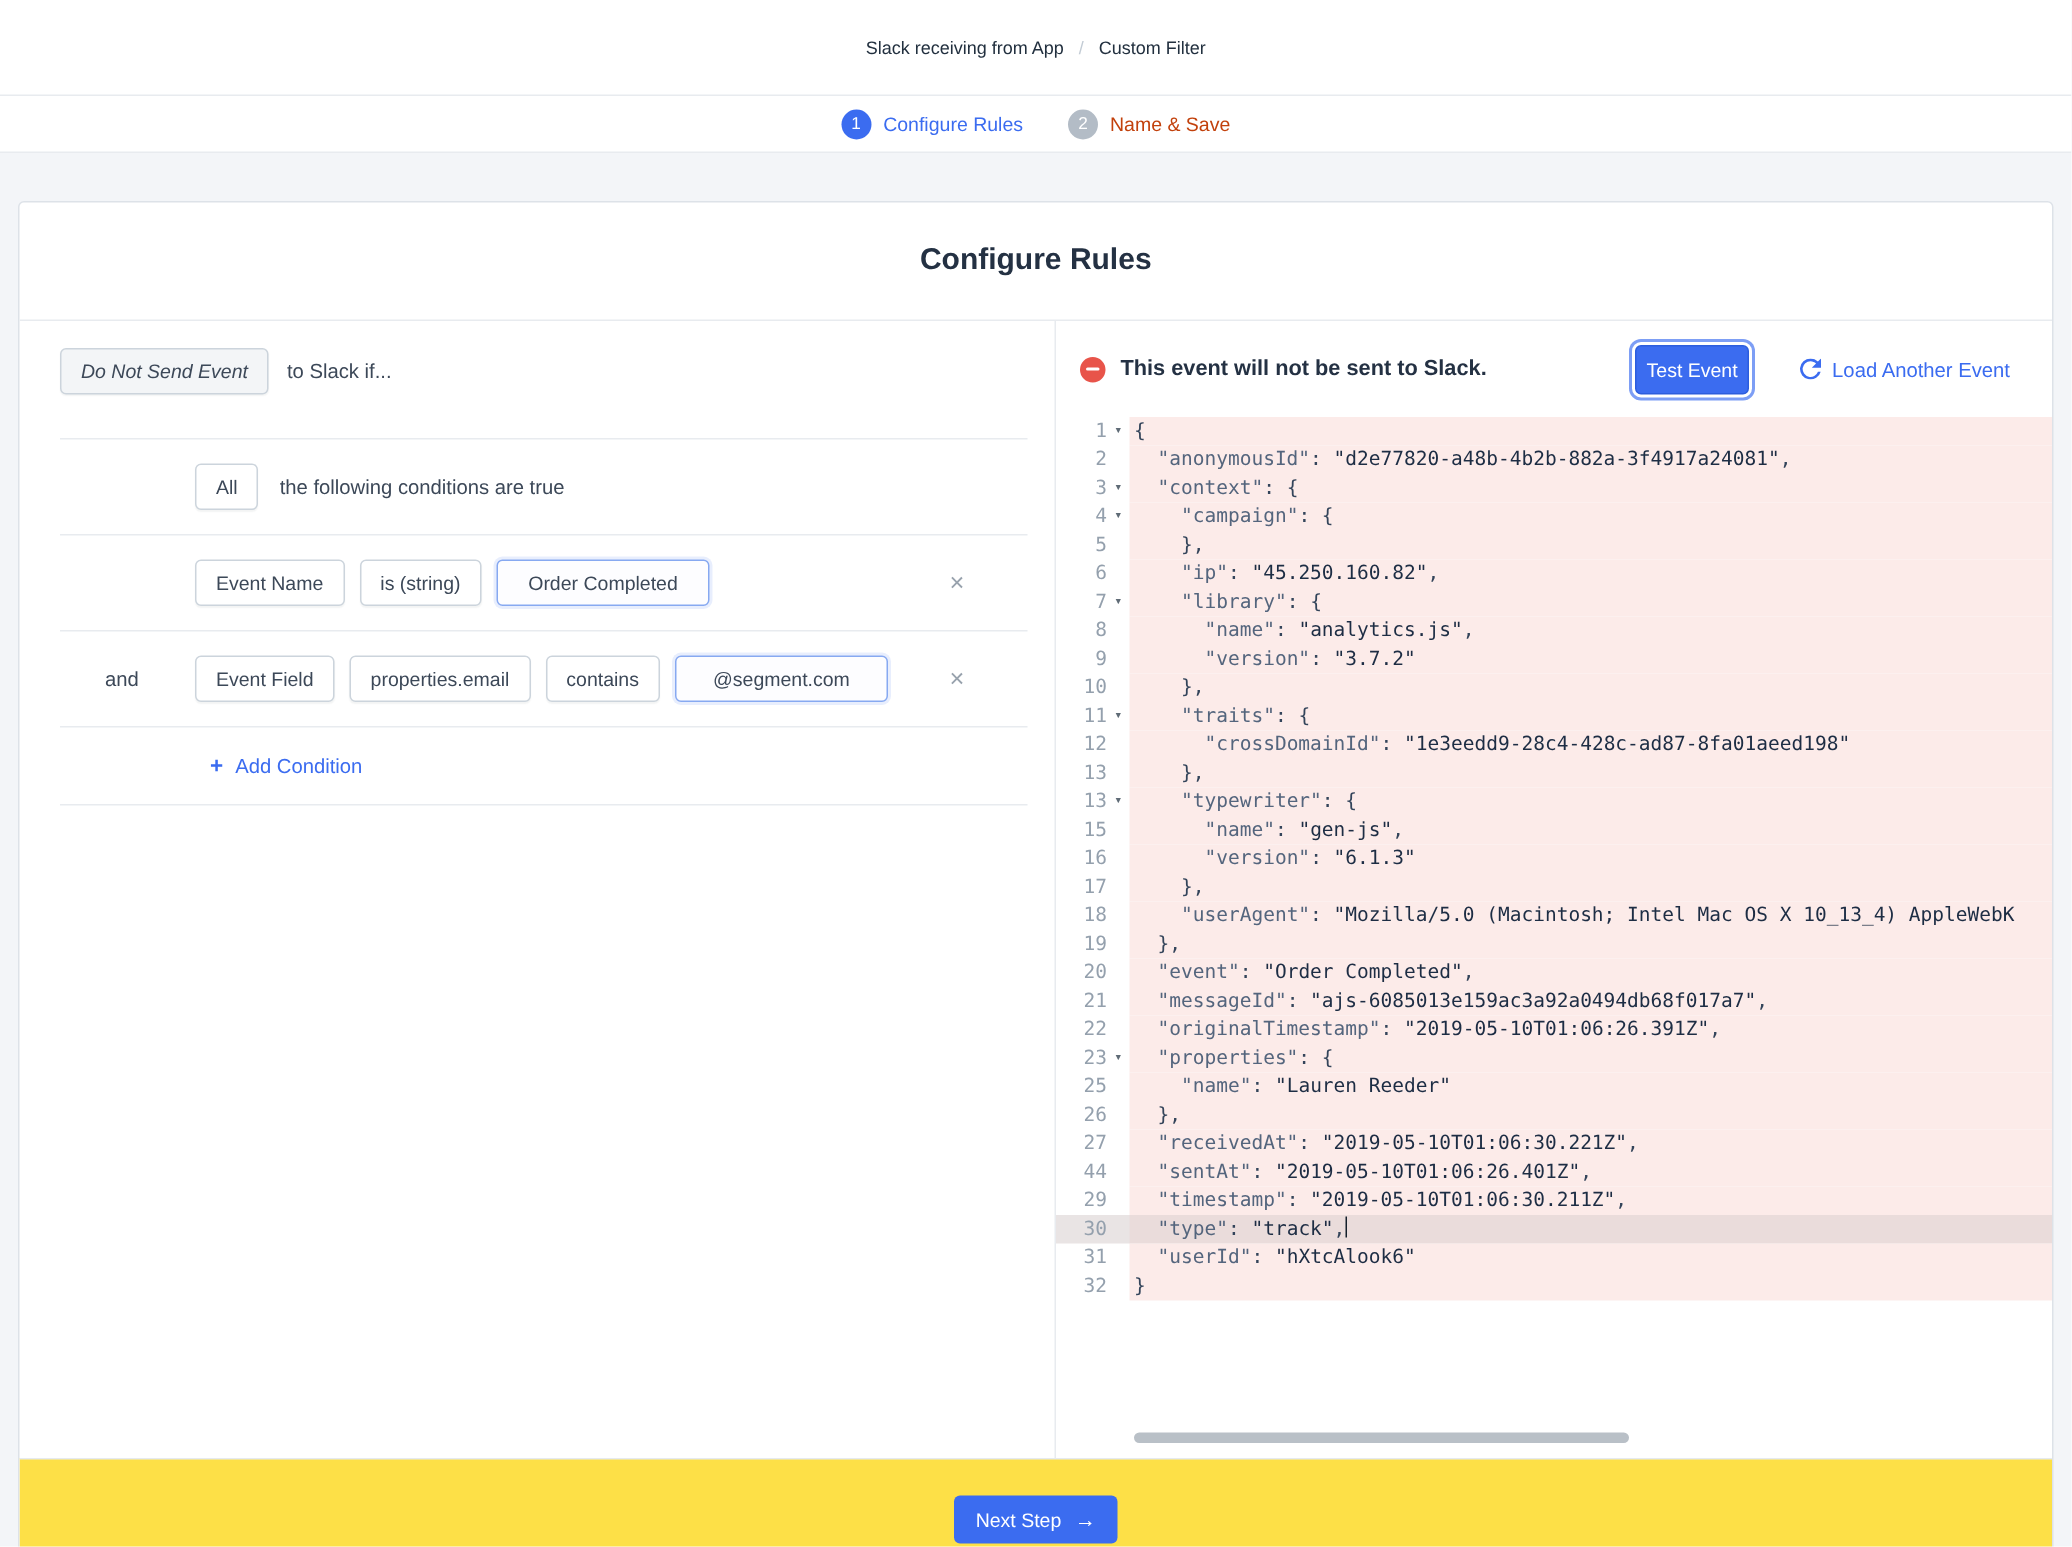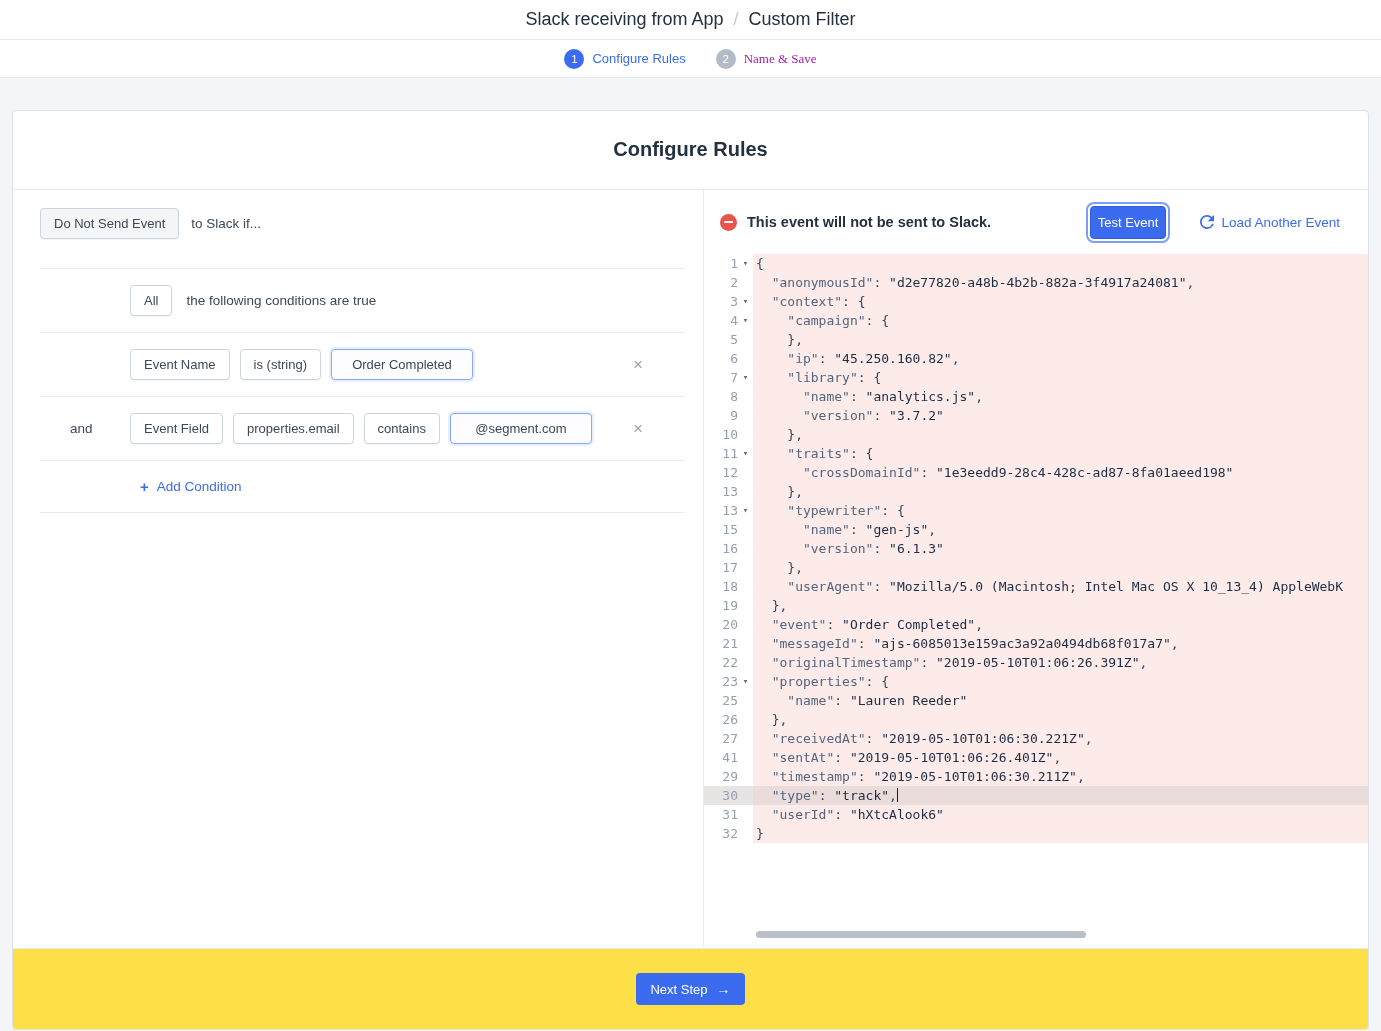--- a/index.html
+++ b/index.html
@@ -7,63 +7,63 @@
   body {
     font-family: "Liberation Sans", sans-serif;
     background: #f3f5f8;
     color: #2b3a4a;
     height: 1031px;
     overflow: hidden;
   }
 
   
   .topbar {
-    height: 40px; background: #fff; border-bottom: 1px solid #e8ebef;
+    height: 64px; background: #fff; border-bottom: 1px solid #e8ebef;
     display: flex; align-items: center; justify-content: center;
-    font-size: 18px; color: #22303f;
+    font-size: 12px; color: #22303f;
   }
   .crumb-sep { color: #c3ccd5; margin: 0 10px; }
 
   
   .stepper {
     height: 38px; background: #fff; border-bottom: 1px solid #e8ebef;
     display: flex; align-items: center; justify-content: center; gap: 30px;
     font-size: 13px;
   }
   .step { display: flex; align-items: center; gap: 8px; }
   .step-circle {
     width: 20px; height: 20px; border-radius: 50%; color: #fff;
     display: flex; align-items: center; justify-content: center;
     font-size: 11.5px;
   }
   .step.active .step-circle { background: #3b6cf0; }
   .step.active .step-label { color: #3b6cf0; font-weight: 500; }
   .step.inactive .step-circle { background: #b3bcc6; }
-  .step.inactive .step-label { color: #a21caf; font-family: Liberation Serif, serif; }
+  .step.inactive .step-label { color: #c2410c; }
 
   
   .card {
     margin: 32px 12px 14px; background: #fff;
     border: 1px solid #dde2e8; border-radius: 4px; overflow: hidden;
   }
   .card-title {
     text-align: center; font-size: 20px; font-weight: 600; color: #243143;
     padding: 27px 0 28px; border-bottom: 1px solid #e8ebef;
   }
   .card-body { display: flex; align-items: stretch; }
 
   
   .panel-left { width: 691px; flex: none; border-right: 1px solid #e8ebef; padding-top: 18px; }
   .action-row { display: flex; align-items: center; margin-left: 27px; gap: 12px; font-size: 13.5px; color: #3c4858; }
   .btn {
     display: inline-block; background: #fff; border: 1px solid #ccd4dc; border-radius: 4px;
     padding: 7px 13px; font-size: 13px; color: #3c4858; cursor: pointer;
     box-shadow: 0 1px 1px rgba(20,30,40,0.05); white-space: nowrap;
   }
-  .btn-gray { background: #f3f5f7; }
+  .btn-gray { background: #f3f5f7; font-style: italic; }
   .cond-group { margin: 29px 18px 0 27px; border-top: 1px solid #e8ebef; font-size: 13.5px; color: #3c4858; }
   .cond-row {
     position: relative; display: flex; align-items: center; gap: 10px;
     padding: 16px 16px 16px 90px; border-bottom: 1px solid #e8ebef;
   }
   .conj { position: absolute; left: 30px; color: #3c4858; }
   .cond-text { margin-left: 4px; }
   .cond-input {
     border: 1px solid #87a9f1; border-radius: 4px; padding: 7px 11px;
     font-size: 13px; color: #3c4858; width: 142px; background: #fdfdff;
@@ -330,21 +330,21 @@
               <span class="gut">26</span>
               <span class="fold"></span>
               <span class="code">  },</span>
             </div>
             <div class="cm-line">
               <span class="gut">27</span>
               <span class="fold"></span>
               <span class="code">  <span class="k">"receivedAt"</span>: <span class="v">"2019-05-10T01:06:30.221Z"</span>,</span>
             </div>
             <div class="cm-line">
-              <span class="gut">41</span>
+              <span class="gut">44</span>
               <span class="fold"></span>
               <span class="code">  <span class="k">"sentAt"</span>: <span class="v">"2019-05-10T01:06:26.401Z"</span>,</span>
             </div>
             <div class="cm-line">
               <span class="gut">29</span>
               <span class="fold"></span>
               <span class="code">  <span class="k">"timestamp"</span>: <span class="v">"2019-05-10T01:06:30.211Z"</span>,</span>
             </div>
             <div class="cm-line hl">
               <span class="gut">30</span>

